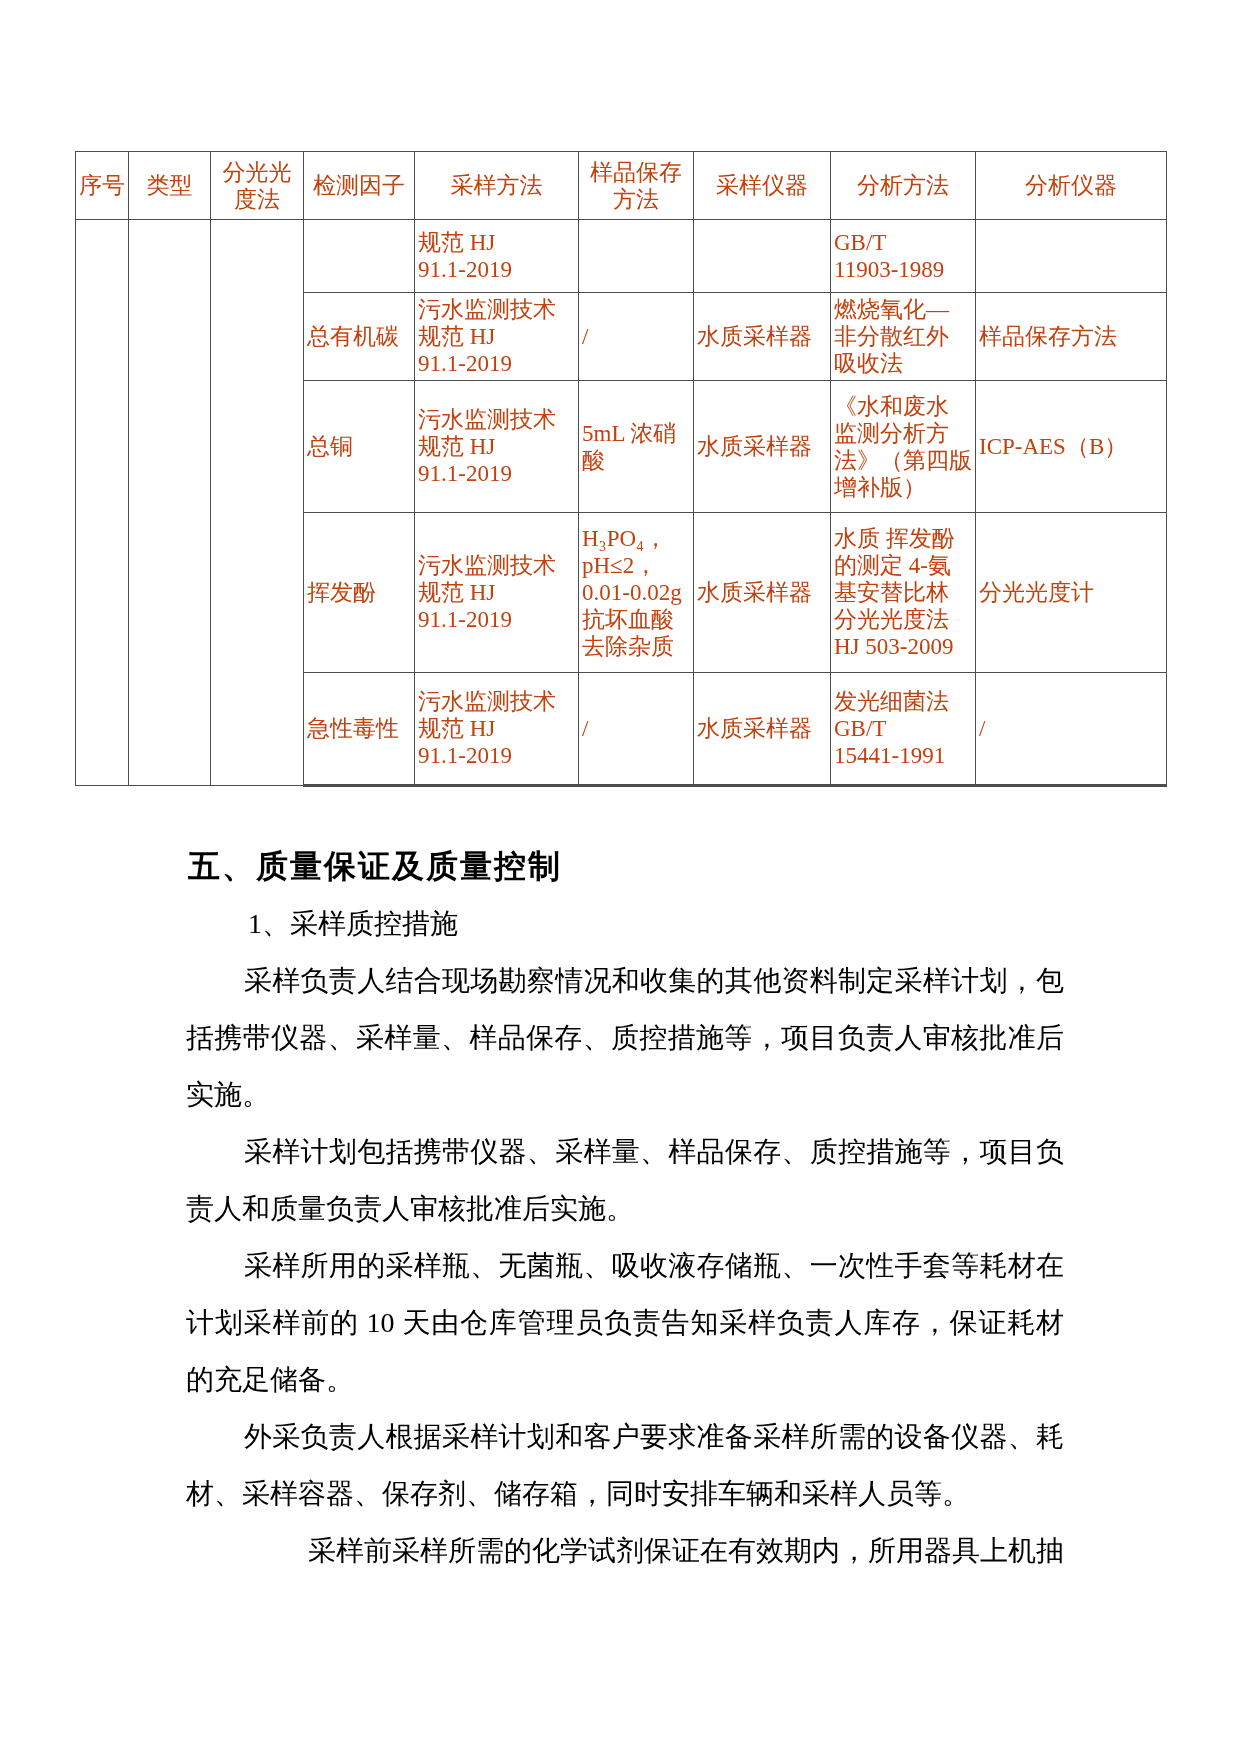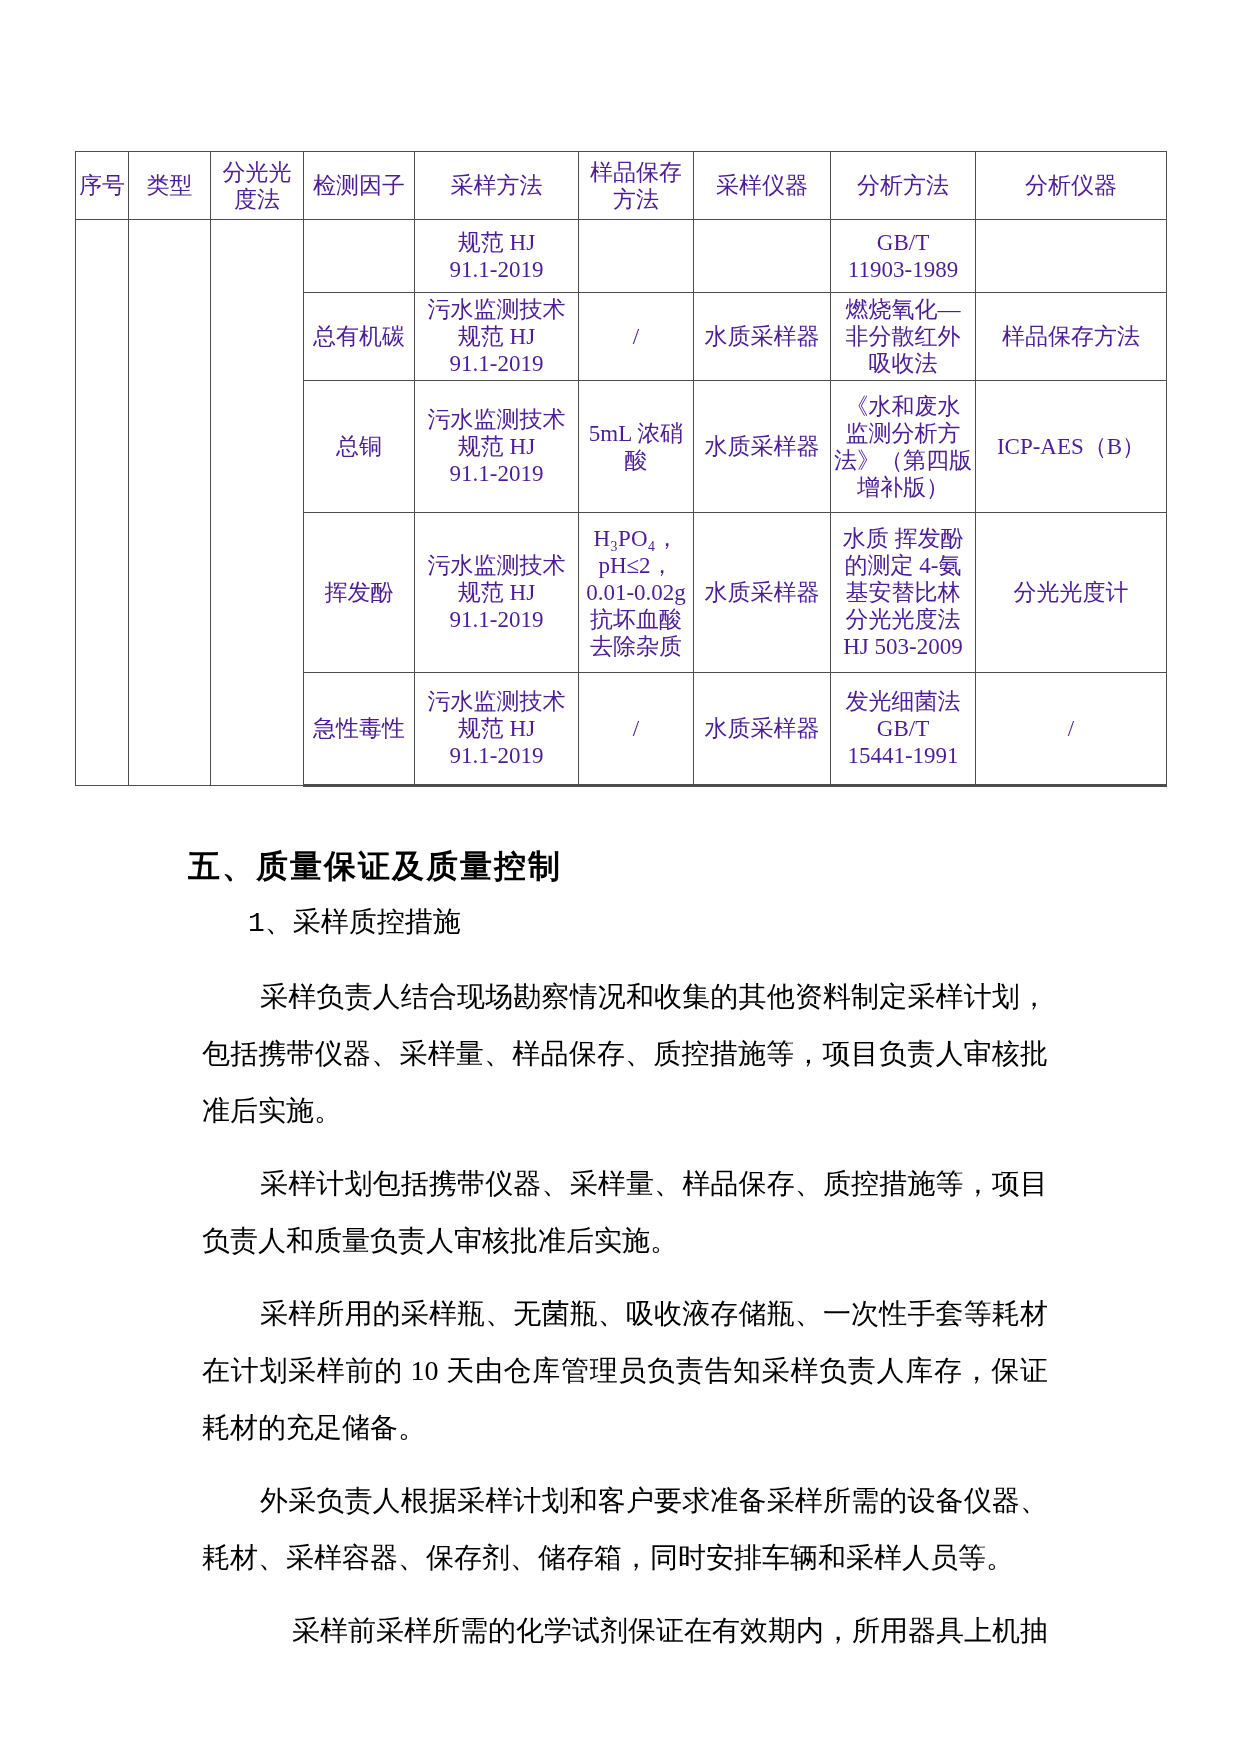--- a/index.html
+++ b/index.html
@@ -11,21 +11,21 @@
     color: #000000;
   }
   .page { position: absolute; left: 0; top: 0; width: 1240px; height: 1755px; background: #ffffff; overflow: hidden; }
 
   
   table.doc-table {
     position: absolute; left: 75px; top: 151px;
     width: 1091px;
     border-collapse: collapse; table-layout: fixed;
     font-size: 23px; line-height: 27px;
-    text-align: center; color: #4c1d95; border-radius: 7px;
+    color: #c2410c; border-radius: 7px;
   }
   table.doc-table th, table.doc-table td {
     border: 1px solid #4d4d4d;
     font-weight: normal;
     vertical-align: middle;
     white-space: pre-line;
     padding: 2px 3px;
     overflow: hidden;
     word-break: break-all;
   }
@@ -43,22 +43,22 @@
     font-size: 32px; font-weight: bold; line-height: 40px;
     letter-spacing: 2px;
   }
 
   
   .content {
     position: absolute; left: 186px; top: 895px; width: 878px;
     font-size: 28px; line-height: 57px;
     text-align: justify;
   }
-  .subheading { text-indent: 62px; text-align: left; font-family: Liberation Mono, monospace; }
-  .content p  { margin: 16px; text-indent: 58px; }
+  .subheading { text-indent: 62px; text-align: left; }
+  .content p  { margin: 0; text-indent: 58px; }
   .content p:last-child { text-align: right; }
 </style>
 </head>
 <body>
 
 <div class="page">
 
   <table class="doc-table">
     <colgroup>
       <col style="width:53px">

